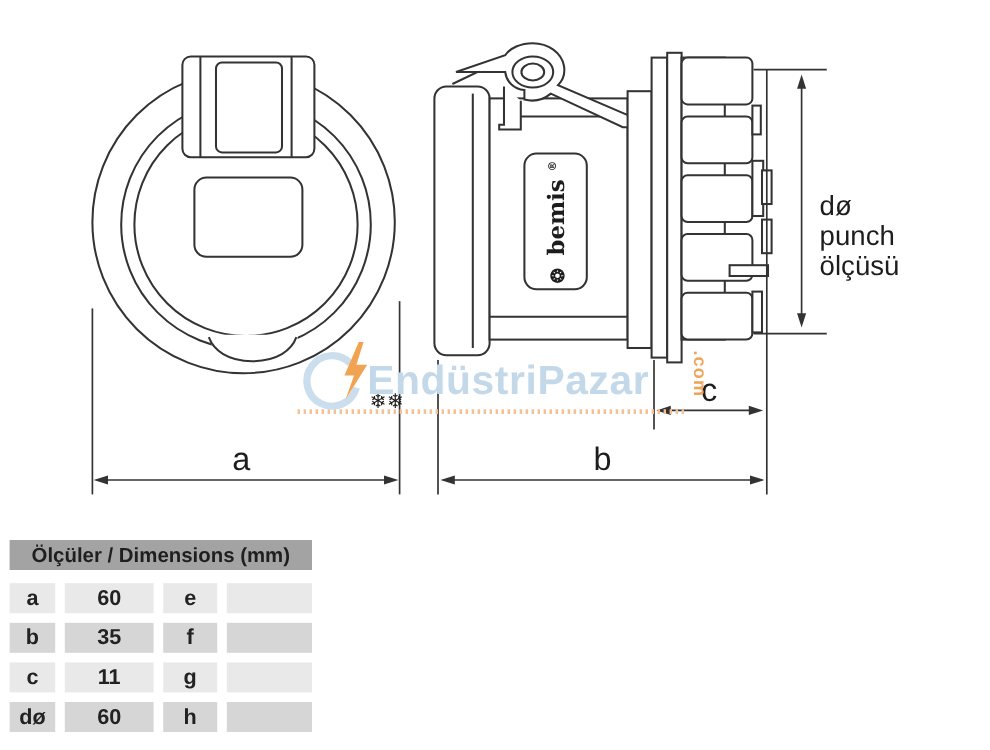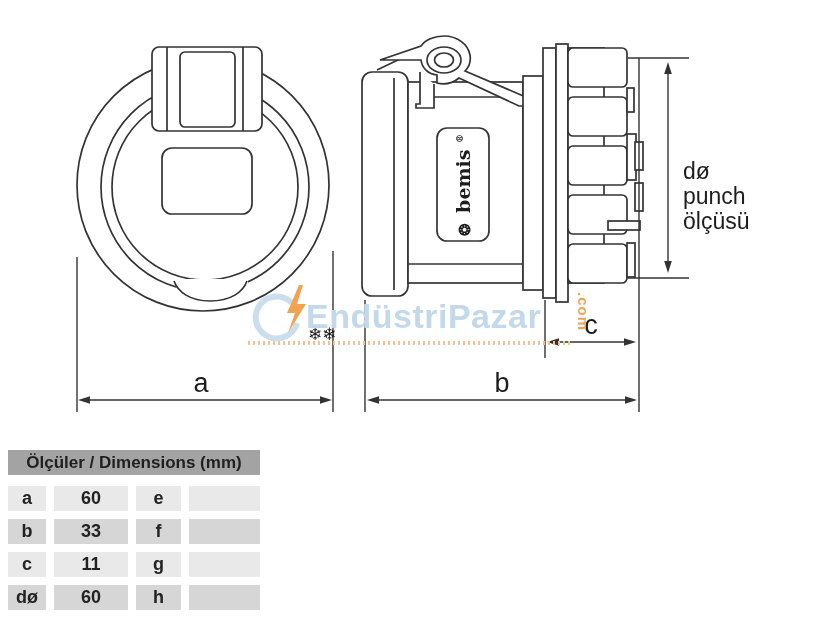--- a/index.html
+++ b/index.html
@@ -161,21 +161,21 @@
     <div class="tbl-header">Ölçüler / Dimensions (mm)</div>
 
     <div class="tbl-row row-light">
       <div class="tbl-cell">a</div>
       <div class="tbl-cell">60</div>
       <div class="tbl-cell">e</div>
       <div class="tbl-cell"></div>
     </div>
     <div class="tbl-row row-dark">
       <div class="tbl-cell">b</div>
-      <div class="tbl-cell">33</div>
+      <div class="tbl-cell">35</div>
       <div class="tbl-cell">f</div>
       <div class="tbl-cell"></div>
     </div>
     <div class="tbl-row row-light">
       <div class="tbl-cell">c</div>
       <div class="tbl-cell">11</div>
       <div class="tbl-cell">g</div>
       <div class="tbl-cell"></div>
     </div>
     <div class="tbl-row row-dark">

